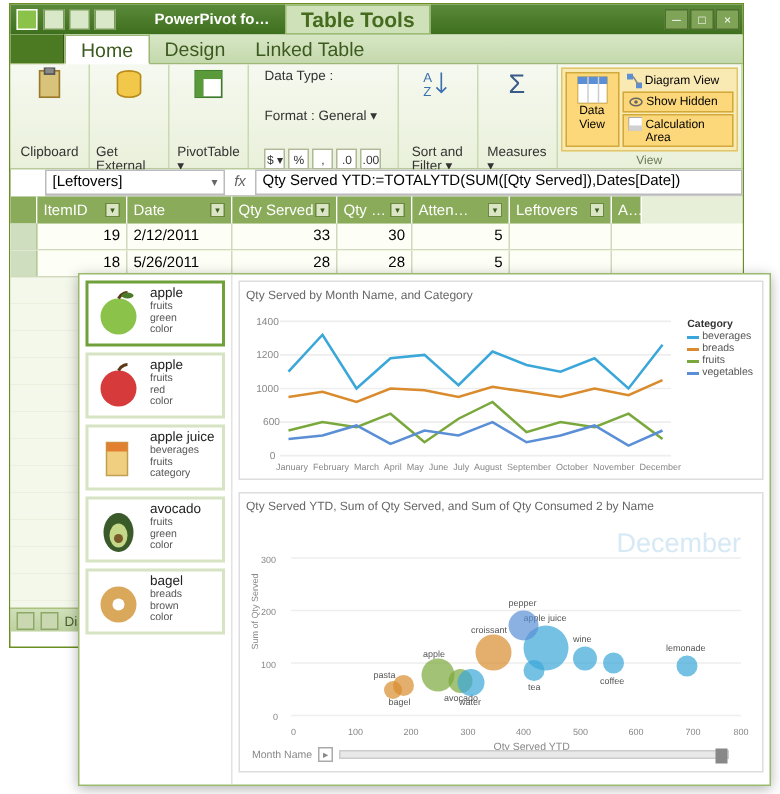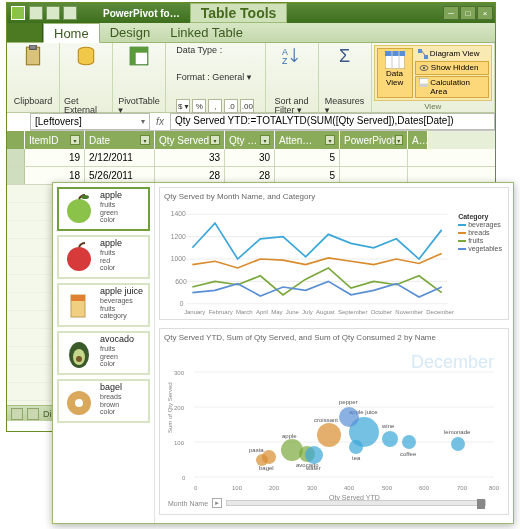--- a/index.html
+++ b/index.html
@@ -237,21 +237,21 @@
         </div>
       <div class="h c-qo">
           <span>Qty …</span>
           <span class="dd">▾</span>
         </div>
       <div class="h c-at">
           <span>Atten…</span>
           <span class="dd">▾</span>
         </div>
       <div class="h c-lo">
-          <span>PowerPivot</span>
+          <span>Leftovers</span>
           <span class="dd">▾</span>
         </div>
       <div class="h addcol">
           <span>A…</span>
         </div>
     </div>
     <div class="grow">
       <div style="width:18px;background:#d0dec0;border-right:1px solid #b6c79c"></div>
       <div class="c c-id">19</div>
       <div class="c c-date">2/12/2011</div>

